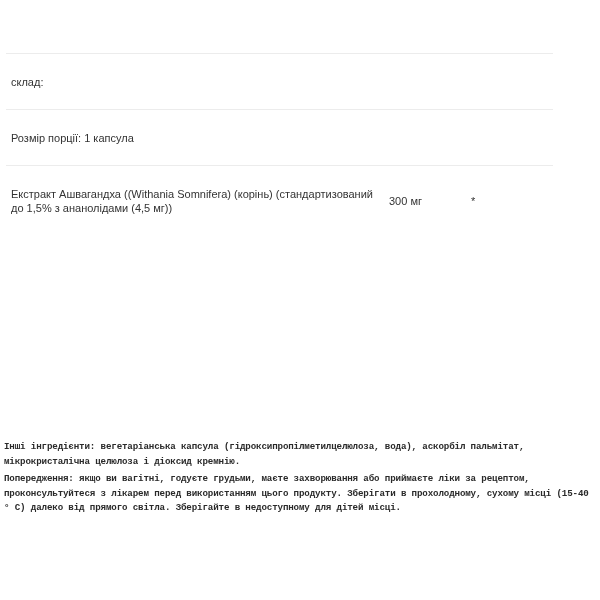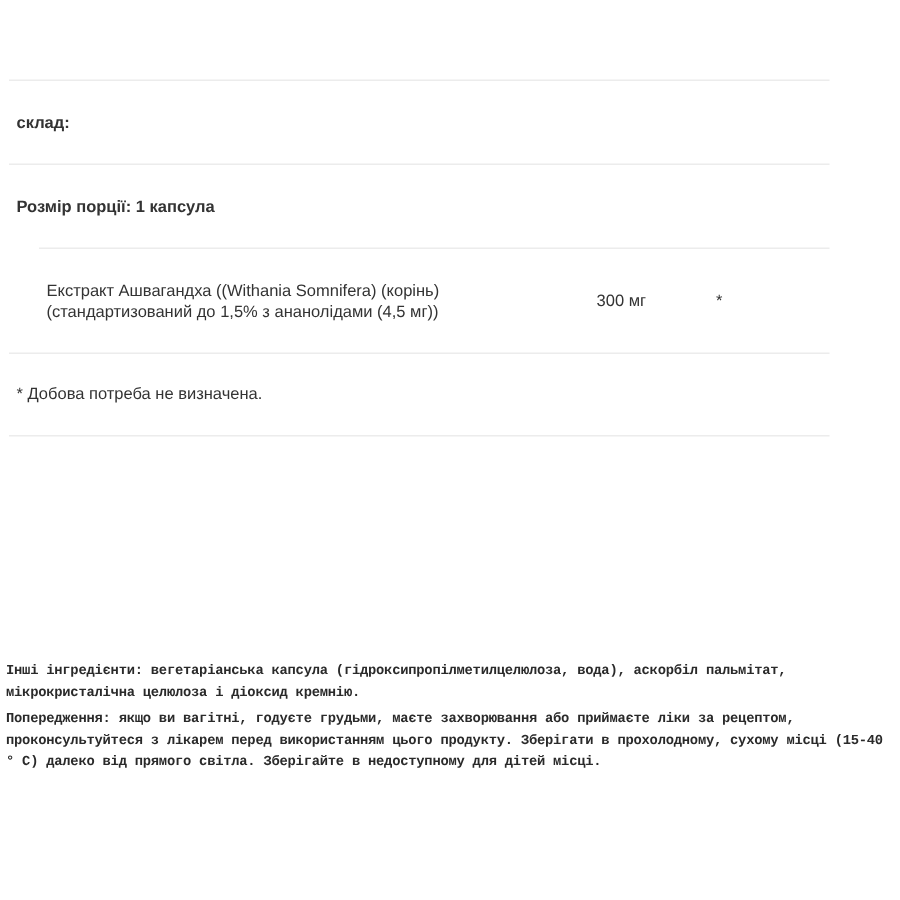--- a/index.html
+++ b/index.html
@@ -25,28 +25,26 @@
       border-top: 1px solid #ececec;
       box-sizing: border-box;
       display: flex;
       align-items: center;
       font-size: 11px;
       line-height: 14px;
     }
     .row.single {
       height: 56px;
       padding-left: 5px;
-      font-weight: bold;
     }
     .row.header {
       height: 84px;
     }
     .row.data {
       height: 70px;
-      margin-left: 20px;
     }
     .row.note {
       height: 56px;
       padding-left: 5px;
       border-bottom: 1px solid #ececec;
     }
     .cell-name {
       width: 383px;
       padding-left: 5px;
       box-sizing: border-box;
@@ -88,21 +86,18 @@
     <span>склад:</span>
   </div>
   <div class="row single">
     <span>Розмір порції: 1 капсула</span>
   </div>
   <div class="row data">
     <div class="cell-name">Екстракт Ашвагандха ((Withania Somnifera) (корінь) (стандартизований до 1,5% з ананолідами (4,5 мг))</div>
     <div class="cell-amount">300 мг</div>
     <div class="cell-dv">*</div>
   </div>
-  <div class="row note">
-    <span>* Добова потреба не визначена.</span>
-  </div>
 </div>
 
 <div class="bottom-text">
   <p>Інші інгредієнти: вегетаріанська капсула (гідроксипропілметилцелюлоза, вода), аскорбіл пальмітат, мікрокристалічна целюлоза і діоксид кремнію.</p>
   <p>Попередження: якщо ви вагітні, годуєте грудьми, маєте захворювання або приймаєте ліки за рецептом, проконсультуйтеся з лікарем перед використанням цього продукту. Зберігати в прохолодному, сухому місці (15-40 ° C) далеко від прямого світла. Зберігайте в недоступному для дітей місці.</p>
 </div>
 
 </body></html>

